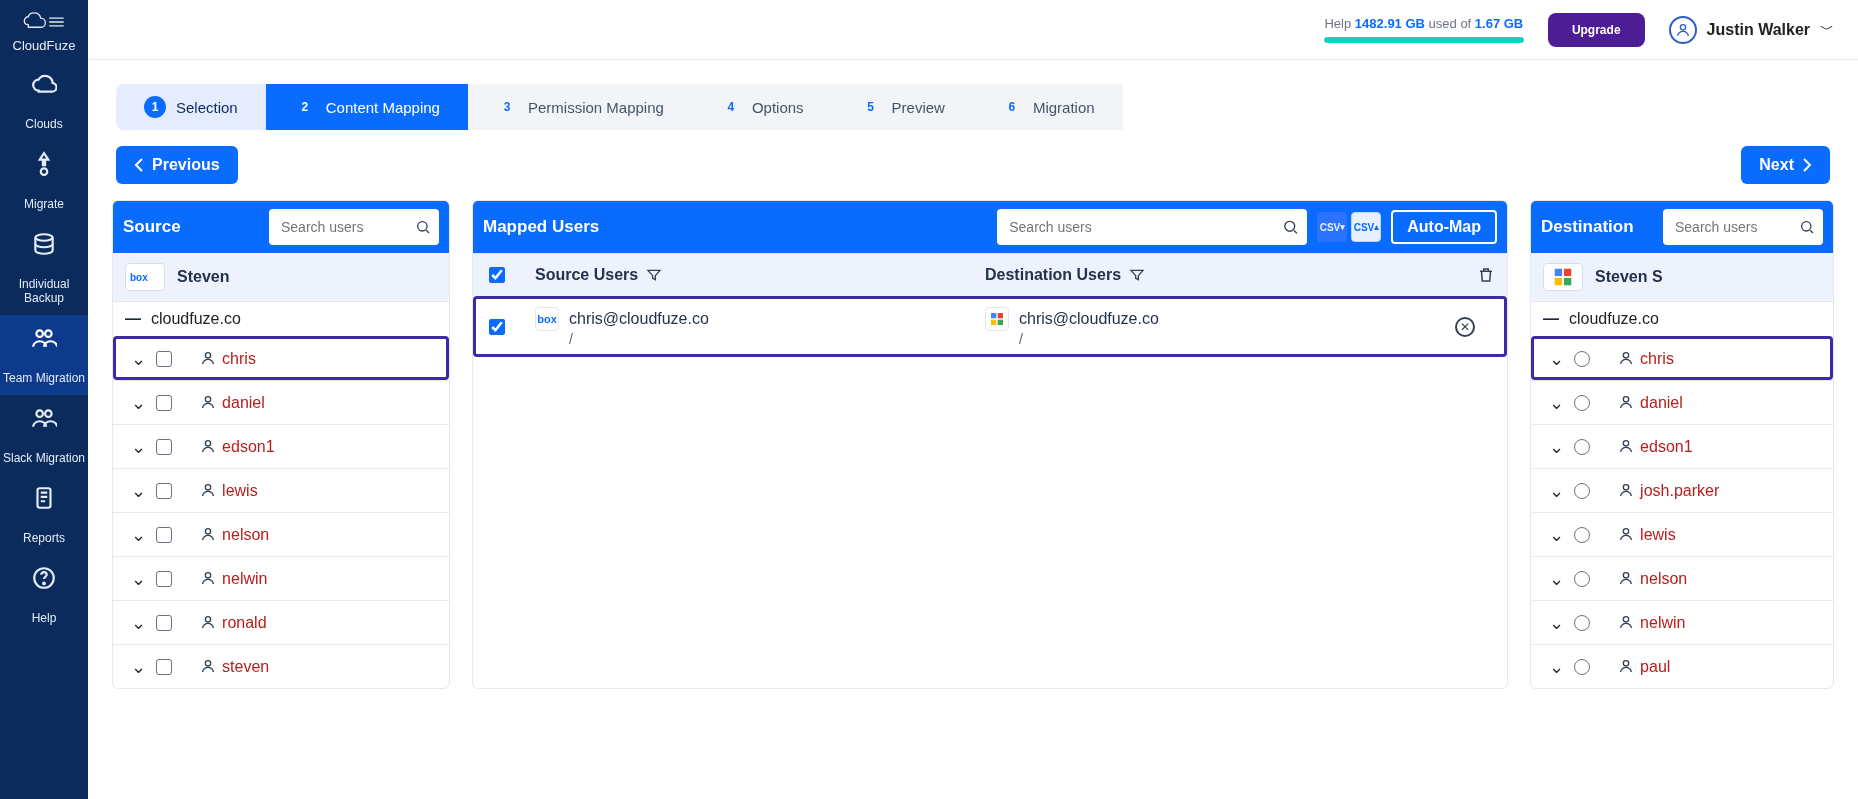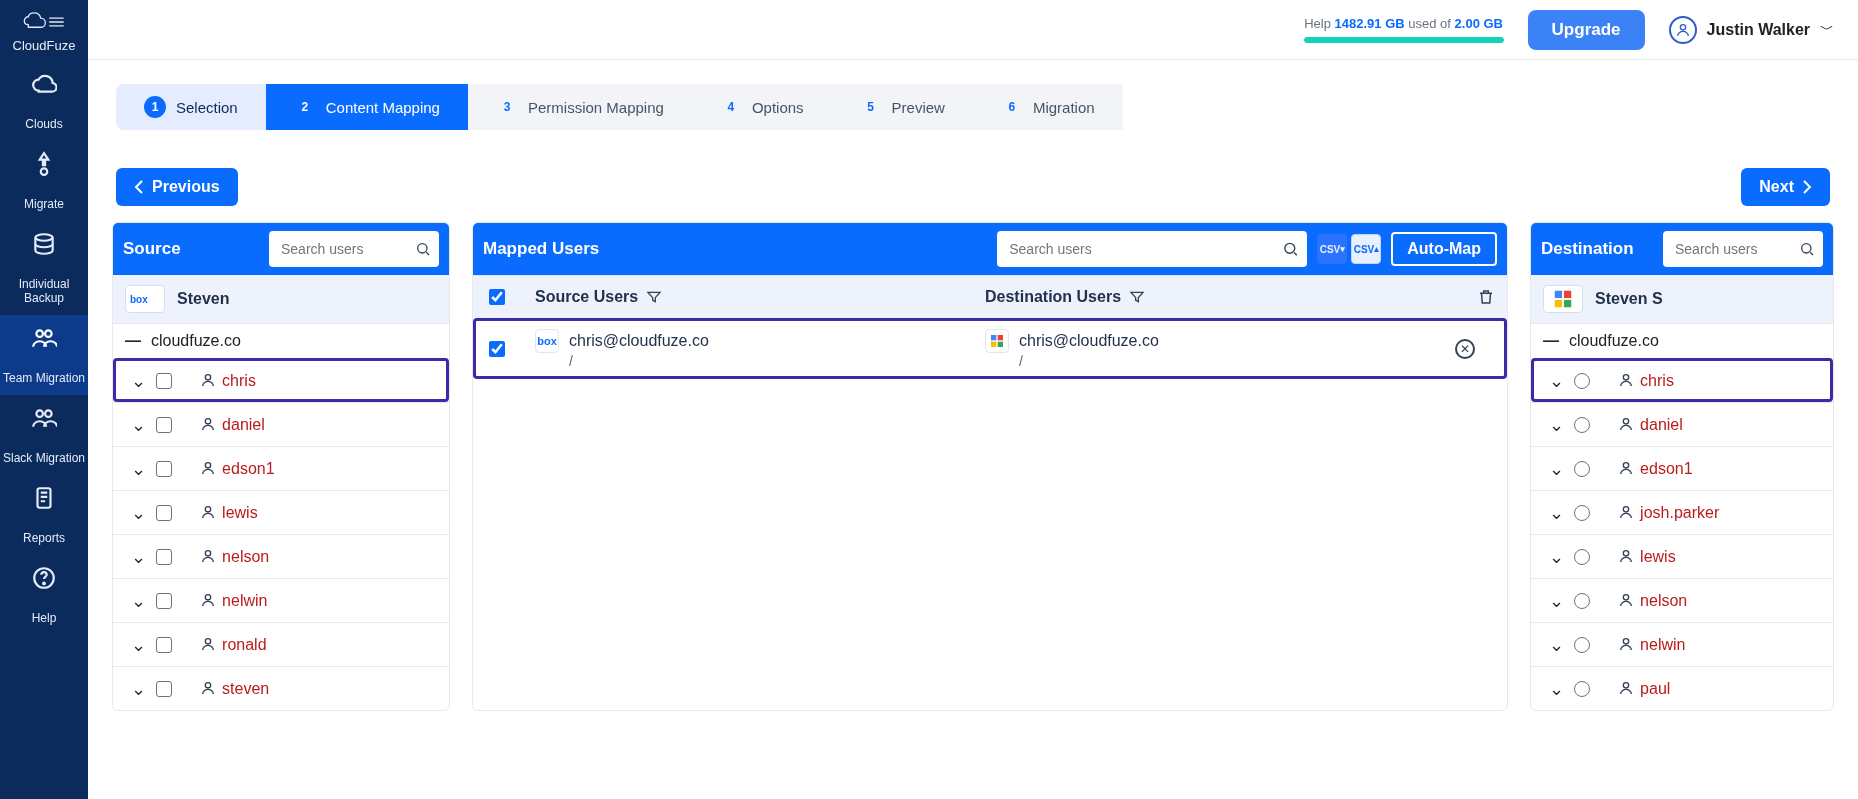--- a/index.html
+++ b/index.html
@@ -22,21 +22,21 @@
   .nav-item .ico{width:26px;height:26px;}
   
   .main{flex:1;display:flex;flex-direction:column;}
   
   .topbar{height:60px;border-bottom:1px solid var(--line);display:flex;align-items:center;justify-content:flex-end;padding:0 24px;gap:24px;}
   .data-block{display:flex;flex-direction:column;align-items:center;}
   .data-line{font-size:13px;color:#6b7280;}
   .data-line .num{color:#0a6cff;font-weight:700;}
   .progress{width:200px;height:6px;background:#dff7f2;border-radius:999px;margin-top:6px;overflow:hidden;position:relative;}
   .progress .bar{height:100%;background:#12d3b8;border-radius:999px;}
-  .upgrade{background:#3b82f6;color:#fff;border:none;border-radius:8px;padding:10px 24px;font-size:17px;font-weight:600;cursor:pointer;}
+  .upgrade{background:#4c1d95;color:#fff;border:none;border-radius:8px;padding:10px 24px;font-size:12px;font-weight:600;cursor:pointer;}
   .user{display:flex;align-items:center;gap:10px;}
   .avatar{width:28px;height:28px;border:2px solid #2e5ecb;border-radius:50%;display:flex;align-items:center;justify-content:center;}
   .avatar svg{width:16px;height:16px;stroke:#2e5ecb;}
   .user-name{font-weight:700;font-size:16px;}
   .chev{font-size:14px;color:#222;}
 
   
   .stepper{display:flex;align-items:center;gap:0;padding:24px 28px 0 28px;}
   .step{position:relative;display:flex;align-items:center;gap:10px;height:46px;padding:0 28px 0 28px;background:#eef2fd;color:#475569;}
   .step .num{width:22px;height:22px;border-radius:50%;display:flex;align-items:center;justify-content:center;font-weight:700;font-size:12px;color:#fff;background:#0a6cff;}
@@ -48,21 +48,21 @@
   .step.done::after{border-left-color:#e6ecff;}
   .step.active::after{border-left-color:#0a6cff;}
   .step.plain::after{border-left-color:#eef2fd;}
   .step.plain{background:#f2f4f8;}
   .step.plain::after{border-left-color:#f2f4f8;}
   .step.last::after{display:none;}
   .step .label{font-size:15px;font-weight:500;}
 
   
   .topbtns{display:flex;justify-content:space-between;padding:16px 28px 16px 28px;}
-  .btn{display:inline-flex;align-items:center;gap:8px;background:#0a6cff;color:#fff;border:none;border-radius:6px;padding:10px 18px;font-size:16px;font-weight:600;cursor:pointer;margin-top:22px;}
+  .btn{display:inline-flex;align-items:center;gap:8px;background:#0a6cff;color:#fff;border:none;border-radius:6px;padding:10px 18px;font-size:16px;font-weight:600;cursor:pointer;}
 
   
   .columns{display:flex;gap:22px;padding:0 24px;}
   .panel{background:#fff;border:1px solid var(--line);border-radius:6px;overflow:hidden;}
   .panel.src{width:338px;}
   .panel.mid{flex:1;}
   .panel.dest{width:304px;}
   .phead{background:#0a6cff;color:#fff;display:flex;align-items:center;justify-content:space-between;padding:8px 10px;gap:8px;}
   .phead .title{font-size:17px;font-weight:600;}
   .search{display:flex;align-items:center;background:#fff;border-radius:4px;padding:0 8px;height:36px;color:#556;}
@@ -170,21 +170,21 @@
   </nav>
 
   <div class="main">
 
     <div class="topbar">
       <div class="data-block">
         <div class="data-line">
           <span>Help </span>
           <span class="num">1482.91 GB</span>
           <span> used of </span>
-          <span class="num">2.00 GB</span>
+          <span class="num">1.67 GB</span>
         </div>
         <div class="progress">
             <div class="bar" id="progress-bar" style="width: 100%;"></div>
           </div>
       </div>
       <button class="upgrade">Upgrade</button>
       <div class="user">
         <div class="avatar">
           <svg viewBox="0 0 24 24" fill="none" stroke-width="2">
               <circle cx="12" cy="8" r="4"></circle>

